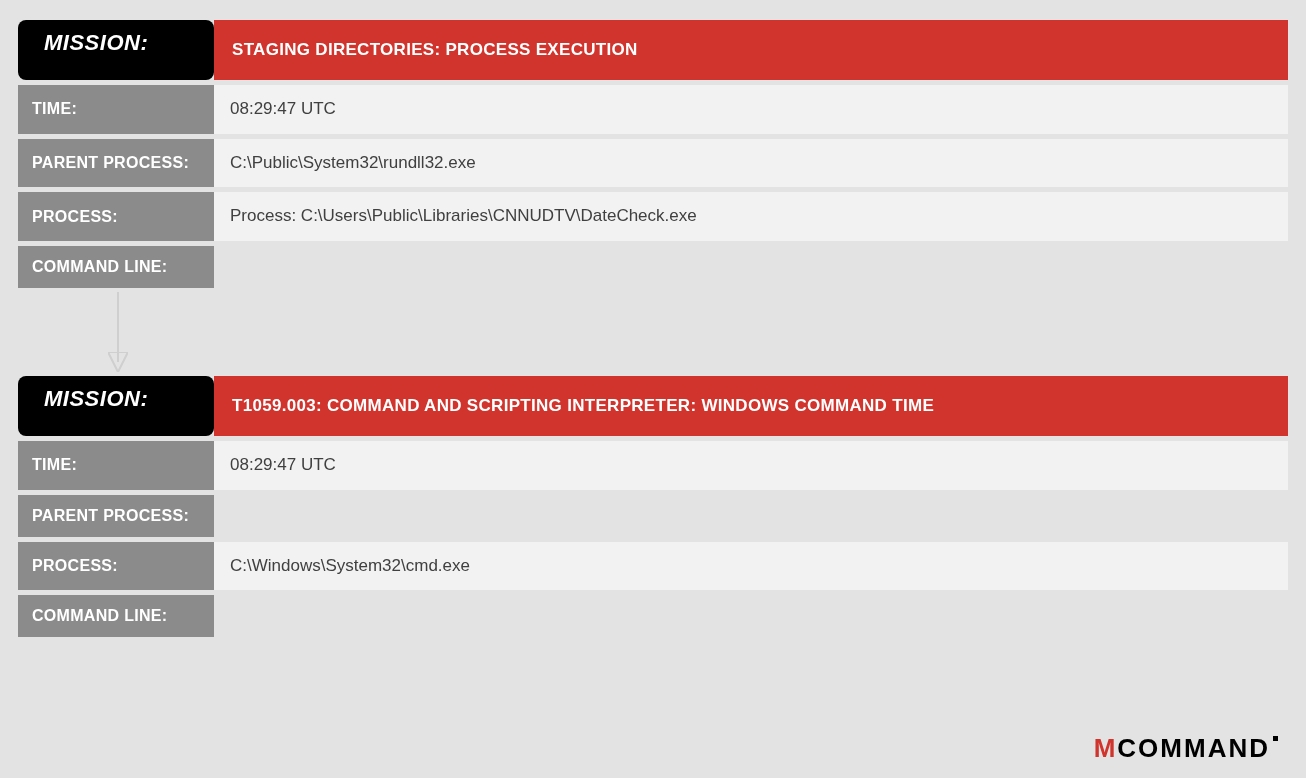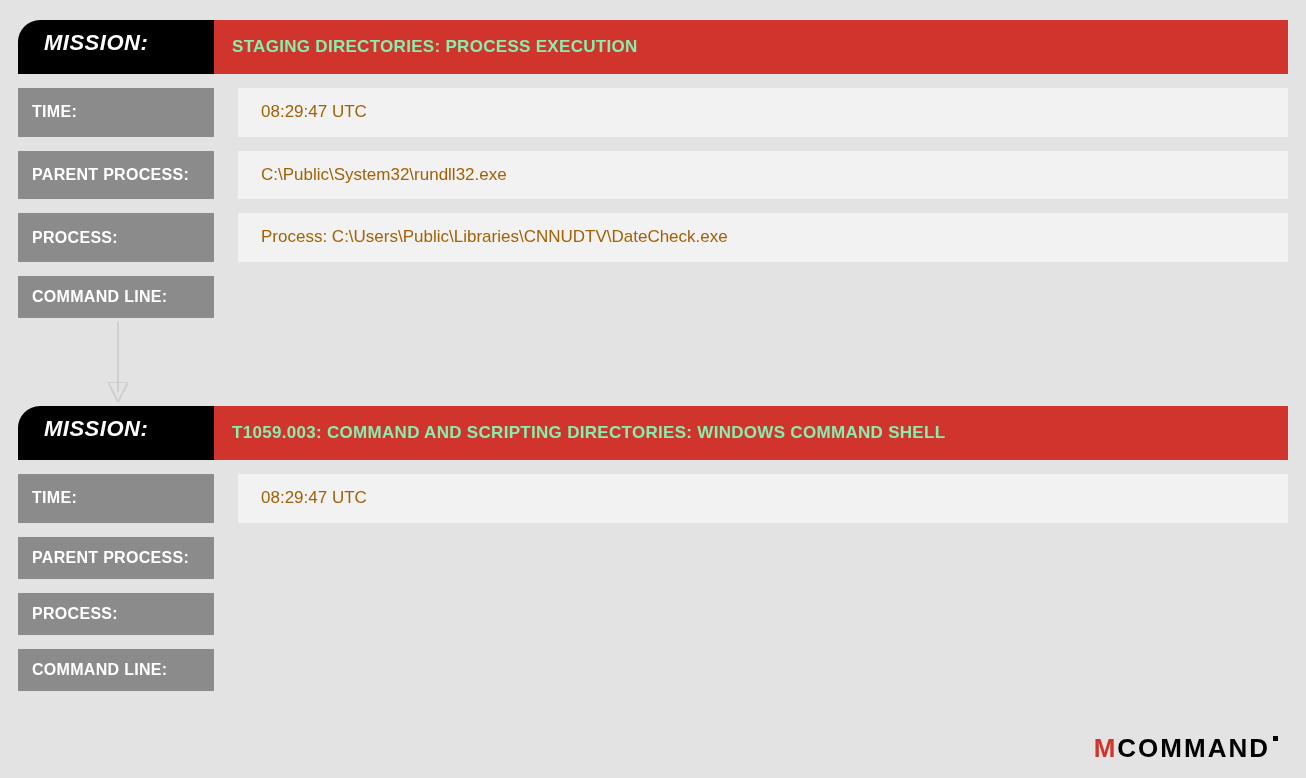--- a/index.html
+++ b/index.html
@@ -9,57 +9,58 @@
     width: 1306px;
     height: 778px;
     padding: 20px 18px 0 18px;
     position: relative;
   }
   .card {
     width: 100%;
     border-collapse: collapse;
   }
   .row { display: flex; width: 100%; }
-  .row + .row { margin-top: 14px; gap: 24px; }
+  .row + .row { margin-top: 5px; }
   .label-cell {
     width: 196px;
     flex: 0 0 196px;
     background: #8b8b8b;
     color: #fff;
     font-weight: 600;
     font-size: 16px;
     padding: 12px 12px 12px 14px;
     letter-spacing: 0.3px;
     display: flex;
     align-items: center;
   }
   .value-cell {
     flex: 1;
     background: #f2f2f2;
-    color: #a16207;
+    color: #404040;
     font-size: 17px;
-    padding: 12px 23px;
+    padding: 12px 16px;
     display: flex;
     align-items: center;
     line-height: 1.45;
     word-break: break-word;
   }
   .header-row .label-cell {
     background: #000;
     color: #fff;
     font-style: italic;
     font-weight: 900;
     font-size: 22px;
     letter-spacing: 0.5px;
     border-top-left-radius: 22px;
-    padding: 10px 12px 18px 26px;
+    padding: 10px 12px 24px 26px;
+    border-radius: 8px;
   }
   .header-row .value-cell {
     background: #d0342c;
-    color: #86efac;
+    color: #ffffff;
     font-weight: 800;
     font-size: 17px;
     letter-spacing: 0.3px;
     padding: 12px 18px;
   }
   .connector {
     height: 88px;
     display: flex;
     align-items: center;
     padding-left: 88px;
@@ -117,31 +118,32 @@
         <path d="M0,0 L10,5 L0,10 Z" fill="none" stroke="#cfcfcf" stroke-width="1"></path>
       </marker>
     </defs>
     <line x1="12" y1="2" x2="12" y2="72" stroke="#cfcfcf" stroke-width="2" marker-end="url(#ah)"></line>
   </svg>
 </div>
 
 <div class="card">
   <div class="row header-row">
     <div class="label-cell">MISSION:</div>
-    <div class="value-cell">T1059.003: COMMAND AND SCRIPTING DIRECTORIES: WINDOWS COMMAND SHELL</div>
+    <div class="value-cell">T1059.003: COMMAND AND SCRIPTING INTERPRETER: WINDOWS COMMAND TIME</div>
   </div>
   <div class="row">
     <div class="label-cell">TIME:</div>
     <div class="value-cell">08:29:47 UTC</div>
   </div>
   <div class="row">
     <div class="label-cell">PARENT PROCESS:</div>
   </div>
   <div class="row">
     <div class="label-cell">PROCESS:</div>
+    <div class="value-cell">C:\Windows\System32\cmd.exe</div>
   </div>
   <div class="row">
     <div class="label-cell">COMMAND LINE:</div>
   </div>
 </div>
 
 <div class="brand">
   <span class="m">M</span><span>COMMAND</span><span class="dot"></span>
 </div>
 

